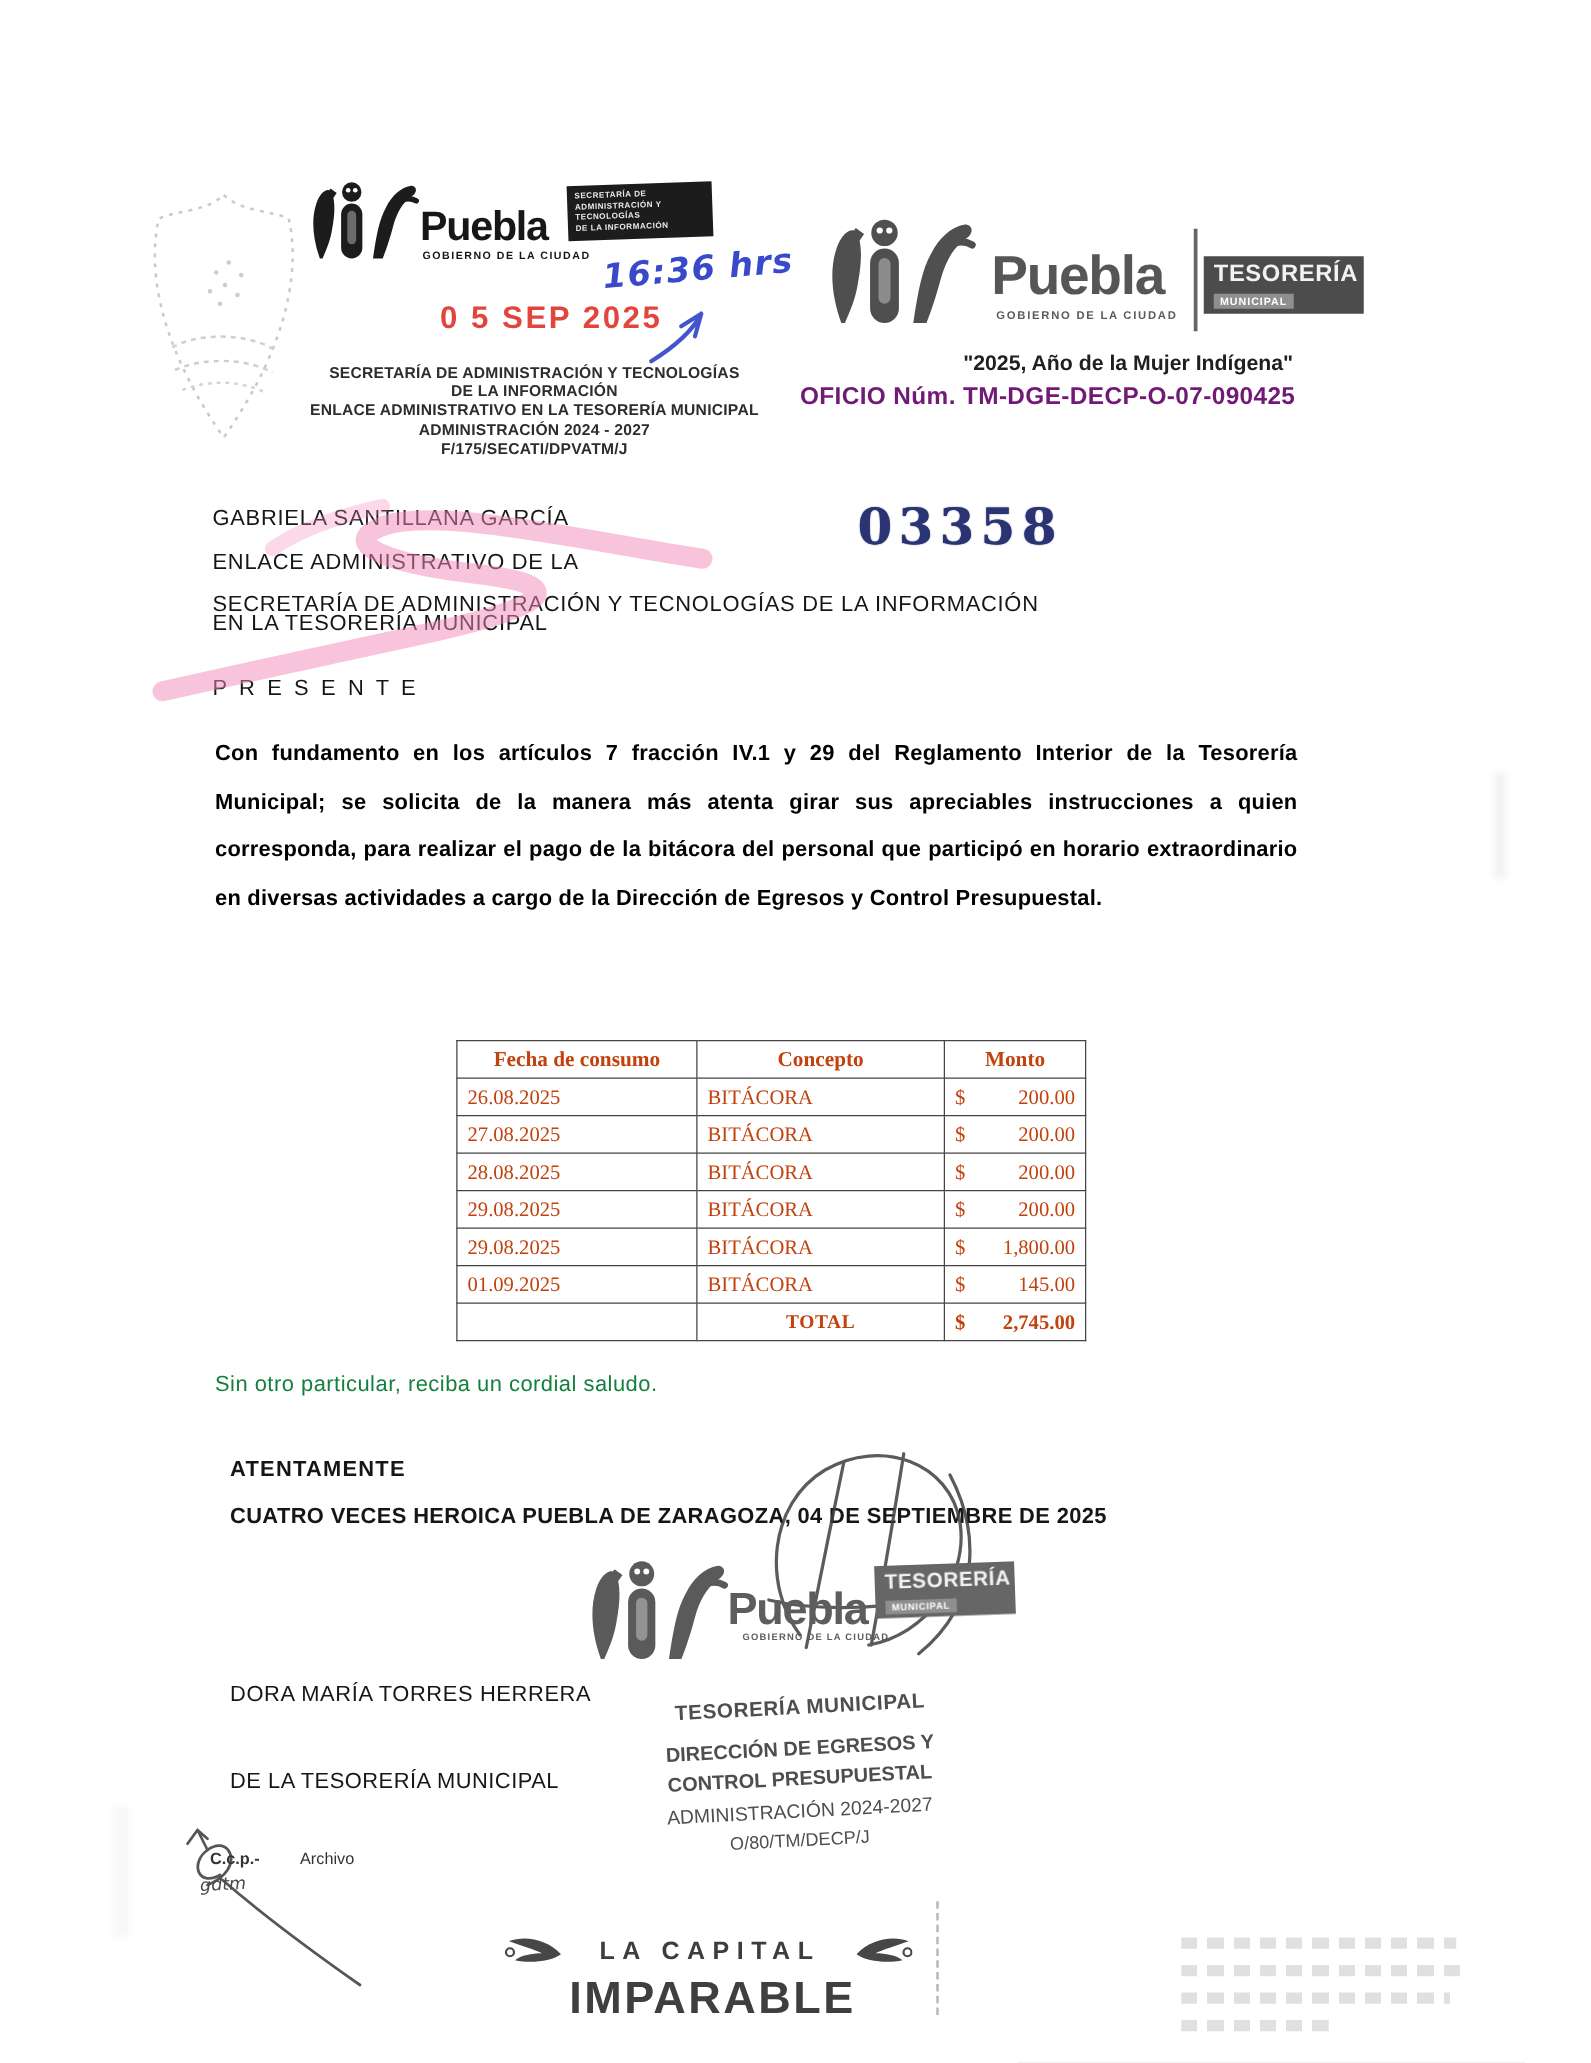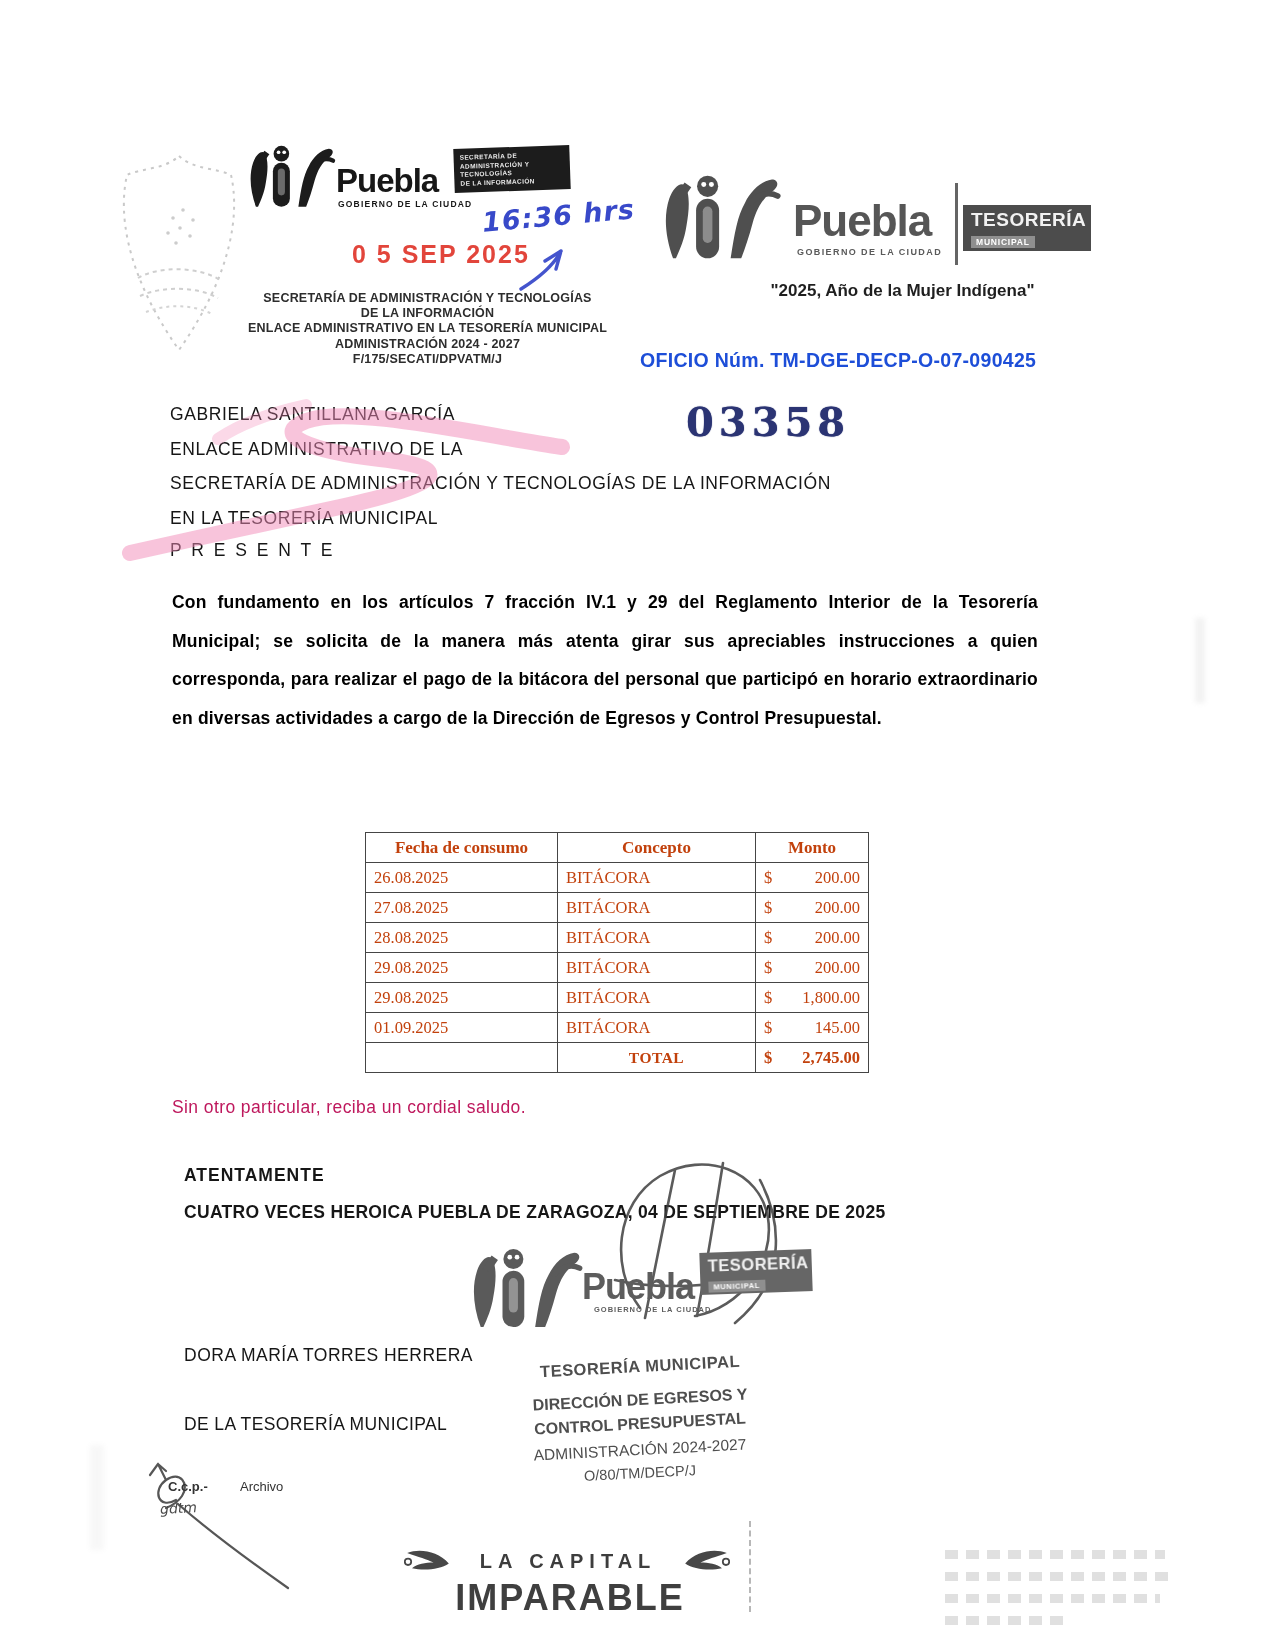--- a/index.html
+++ b/index.html
@@ -22,30 +22,30 @@
   .brand-gray{font-size:44px;font-weight:bold;letter-spacing:-1px;color:#565656;}
   .brand-tag-gray{font-size:9px;font-weight:bold;letter-spacing:1.4px;color:#5a5a5a;}
   .divbar{left:955px;top:183px;width:3px;height:82px;background:#4a4a4a;opacity:.85;}
   .tesbox{background:#4c4c4c;box-sizing:border-box;padding:4px 6px 0 8px;}
   .tesbox .t1{color:#f2f2f2;font-weight:bold;letter-spacing:.5px;}
   .tesbox .t2{display:inline-block;background:#8f8f8f;color:#fff;font-weight:bold;padding:1px 5px;margin-top:1px;}
   .tesbox-hdr{left:963px;top:205px;width:128px;height:46px;}
   .tesbox-hdr .t1{font-size:19px;}
   .tesbox-hdr .t2{font-size:8.5px;letter-spacing:.8px;}
   .motto{left:735px;top:281px;width:335px;text-align:center;font-size:17px;font-weight:bold;color:#1f1f1f;}
-  .oficio{left:640px;top:306px;font-size:19.5px;font-weight:bold;letter-spacing:.3px;color:#1d4ed8;margin-top:43px;}
+  .oficio{left:640px;top:306px;font-size:19.5px;font-weight:bold;letter-spacing:.3px;color:#701a75;}
   .folio{left:686px;top:398px;font-family:"DejaVu Serif",serif;font-size:40px;font-weight:bold;
          letter-spacing:5px;color:#2b3473;text-shadow:0 0 1px #2b3473;}
   
   .rcpt{left:170px;font-size:17.5px;letter-spacing:.6px;color:#161616;}
   .presente{letter-spacing:2.5px;}
   
   .bodypar{left:172px;top:583px;width:866px;font-size:17.5px;line-height:38.5px;
            text-align:justify;color:#000000;letter-spacing:.2px;font-weight:bold;}
-  .farewell{left:172px;top:1097px;font-size:17.5px;letter-spacing:.4px;color:#be185d;}
+  .farewell{left:172px;top:1097px;font-size:17.5px;letter-spacing:.4px;color:#15803d;}
   .centerline{left:184px;width:860px;text-align:left;}
   .atent{top:1165px;font-size:17.5px;font-weight:bold;letter-spacing:1px;color:#161616;}
   .placedate{top:1202px;font-size:17.5px;font-weight:bold;letter-spacing:.3px;color:#161616;}
   
   table.cons{position:absolute;left:365px;top:832px;width:503px;border-collapse:collapse;
              table-layout:fixed;font-family:Liberation Serif, serif;color:#c2410c;}
   table.cons th,table.cons td{border:1.6px solid #454545;height:29px;padding:0 8px;overflow:hidden;}
   table.cons th{font-size:17px;font-weight:bold;text-align:center;}
   td.fecha,td.conc{font-size:16.5px;text-align:left;}
   .mw{display:flex;justify-content:space-between;font-size:16.5px;}
@@ -153,21 +153,21 @@
     <div><span class="t2">MUNICIPAL</span></div>
   </div>
   <div class="abs motto">"2025, Año de la Mujer Indígena"</div>
   <div class="abs oficio">OFICIO Núm. TM-DGE-DECP-O-07-090425</div>
 
   <div class="abs folio">03358</div>
 
   <div class="abs rcpt" style="top:404px;">GABRIELA SANTILLANA GARCÍA</div>
   <div class="abs rcpt" style="top:439px;">ENLACE ADMINISTRATIVO DE LA</div>
   <div class="abs rcpt" style="top:473px;">SECRETARÍA DE ADMINISTRACIÓN Y TECNOLOGÍAS DE LA INFORMACIÓN</div>
-  <div class="abs rcpt" style="top:508px;">EN LA TESORERÍA MUNICIPAL</div>
+  <div class="abs rcpt" style="top:488px;">EN LA TESORERÍA MUNICIPAL</div>
   <div class="abs rcpt presente" style="top:540px;">P R E S E N T E</div>
 
   <svg class="abs" style="left:110px;top:385px;" width="470" height="180" viewBox="0 0 470 180">
     <path d="M452 62 C360 48 240 20 196 36 C160 50 200 66 270 74 C350 83 330 100 230 122 C150 140 90 152 20 168" fill="none" stroke="#f28ab8" stroke-width="16" stroke-linecap="round" opacity=".5"></path>
     <path d="M196 20 C160 28 128 40 108 54" fill="none" stroke="#f28ab8" stroke-width="12" stroke-linecap="round" opacity=".32"></path>
   </svg>
 
   <div class="abs bodypar">Con fundamento en los artículos 7 fracción IV.1 y 29 del Reglamento Interior de la Tesorería Municipal; se solicita de la manera más atenta girar sus apreciables instrucciones a quien corresponda, para realizar el pago de la bitácora del personal que participó en horario extraordinario en diversas actividades a cargo de la Dirección de Egresos y Control Presupuestal.</div>
 
   <table class="cons">

